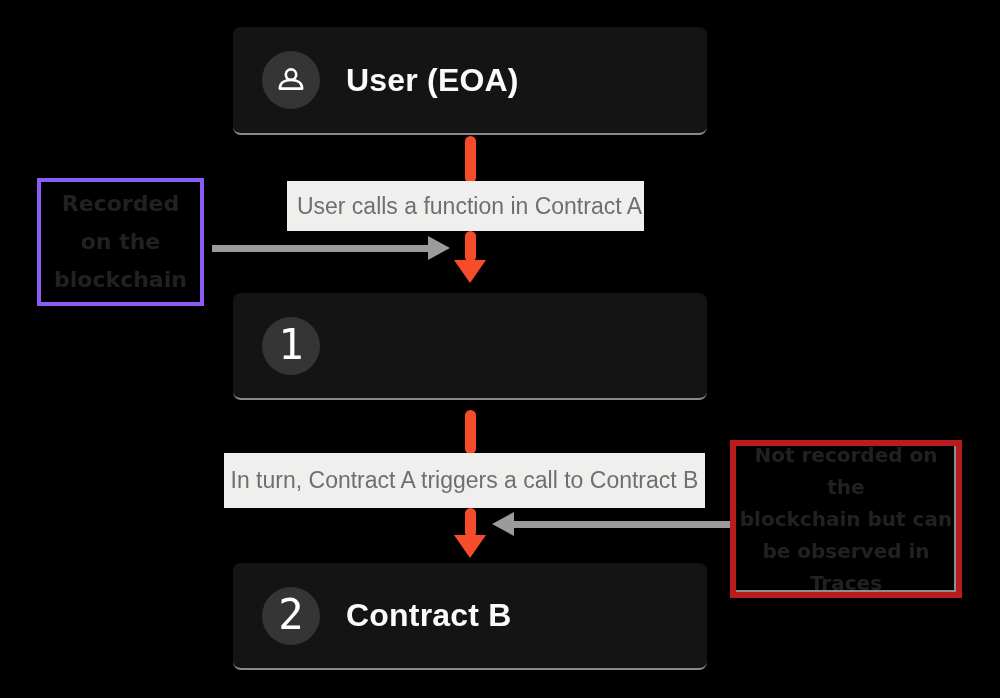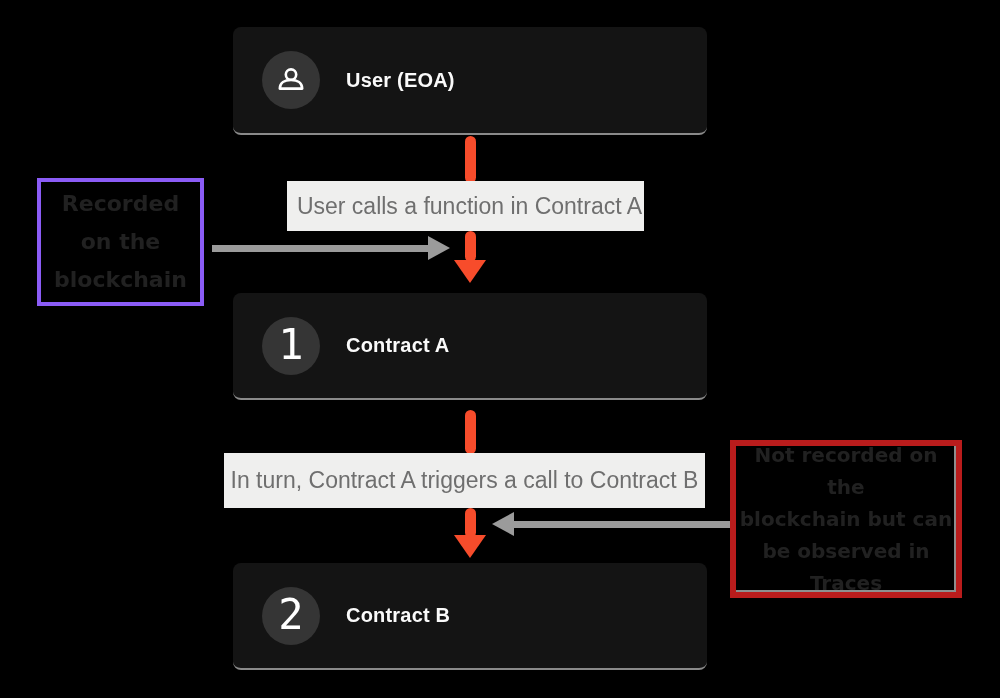--- a/index.html
+++ b/index.html
@@ -25,21 +25,21 @@
     border-radius: 8px;
     border-bottom: 2px solid #8a8a8a;
     box-sizing: border-box;
     display: flex;
     align-items: center;
     padding-left: 29px;
     gap: 26px;
   }
   .node-title {
     color: #fafafa;
-    font-size: 20px;
+    font-size: 32px;
     font-weight: 700;
     letter-spacing: 0.2px;
   }
   .badge {
     width: 58px;
     height: 58px;
     border-radius: 50%;
     background: #353535;
     display: flex;
     align-items: center;
@@ -164,21 +164,20 @@
   <div class="ann ann-left">Recorded
 on the
 blockchain</div>
   <div class="gshaft" style="left:212px;top:245px;width:218px;"></div>
   <div class="ghead-right" style="left:428px;top:236px;"></div>
 
   <div class="node" style="top:293px;height:107px;">
     <div class="badge">
       <span class="badge-num">1</span>
     </div>
-    <div class="node-title">Contract A</div>
   </div>
 
   <div class="oshaft" style="left:465px;top:410px;height:44px;"></div>
 
   <div class="flow-label" style="left:224px;top:453px;width:481px;height:55px;">In turn, Contract A triggers a call to Contract B</div>
 
   <div class="oshaft" style="left:465px;top:508px;height:30px;"></div>
   <div class="ohead" style="left:454px;top:535px;"></div>
 
   <div class="ghead-left" style="left:492px;top:512px;"></div>

